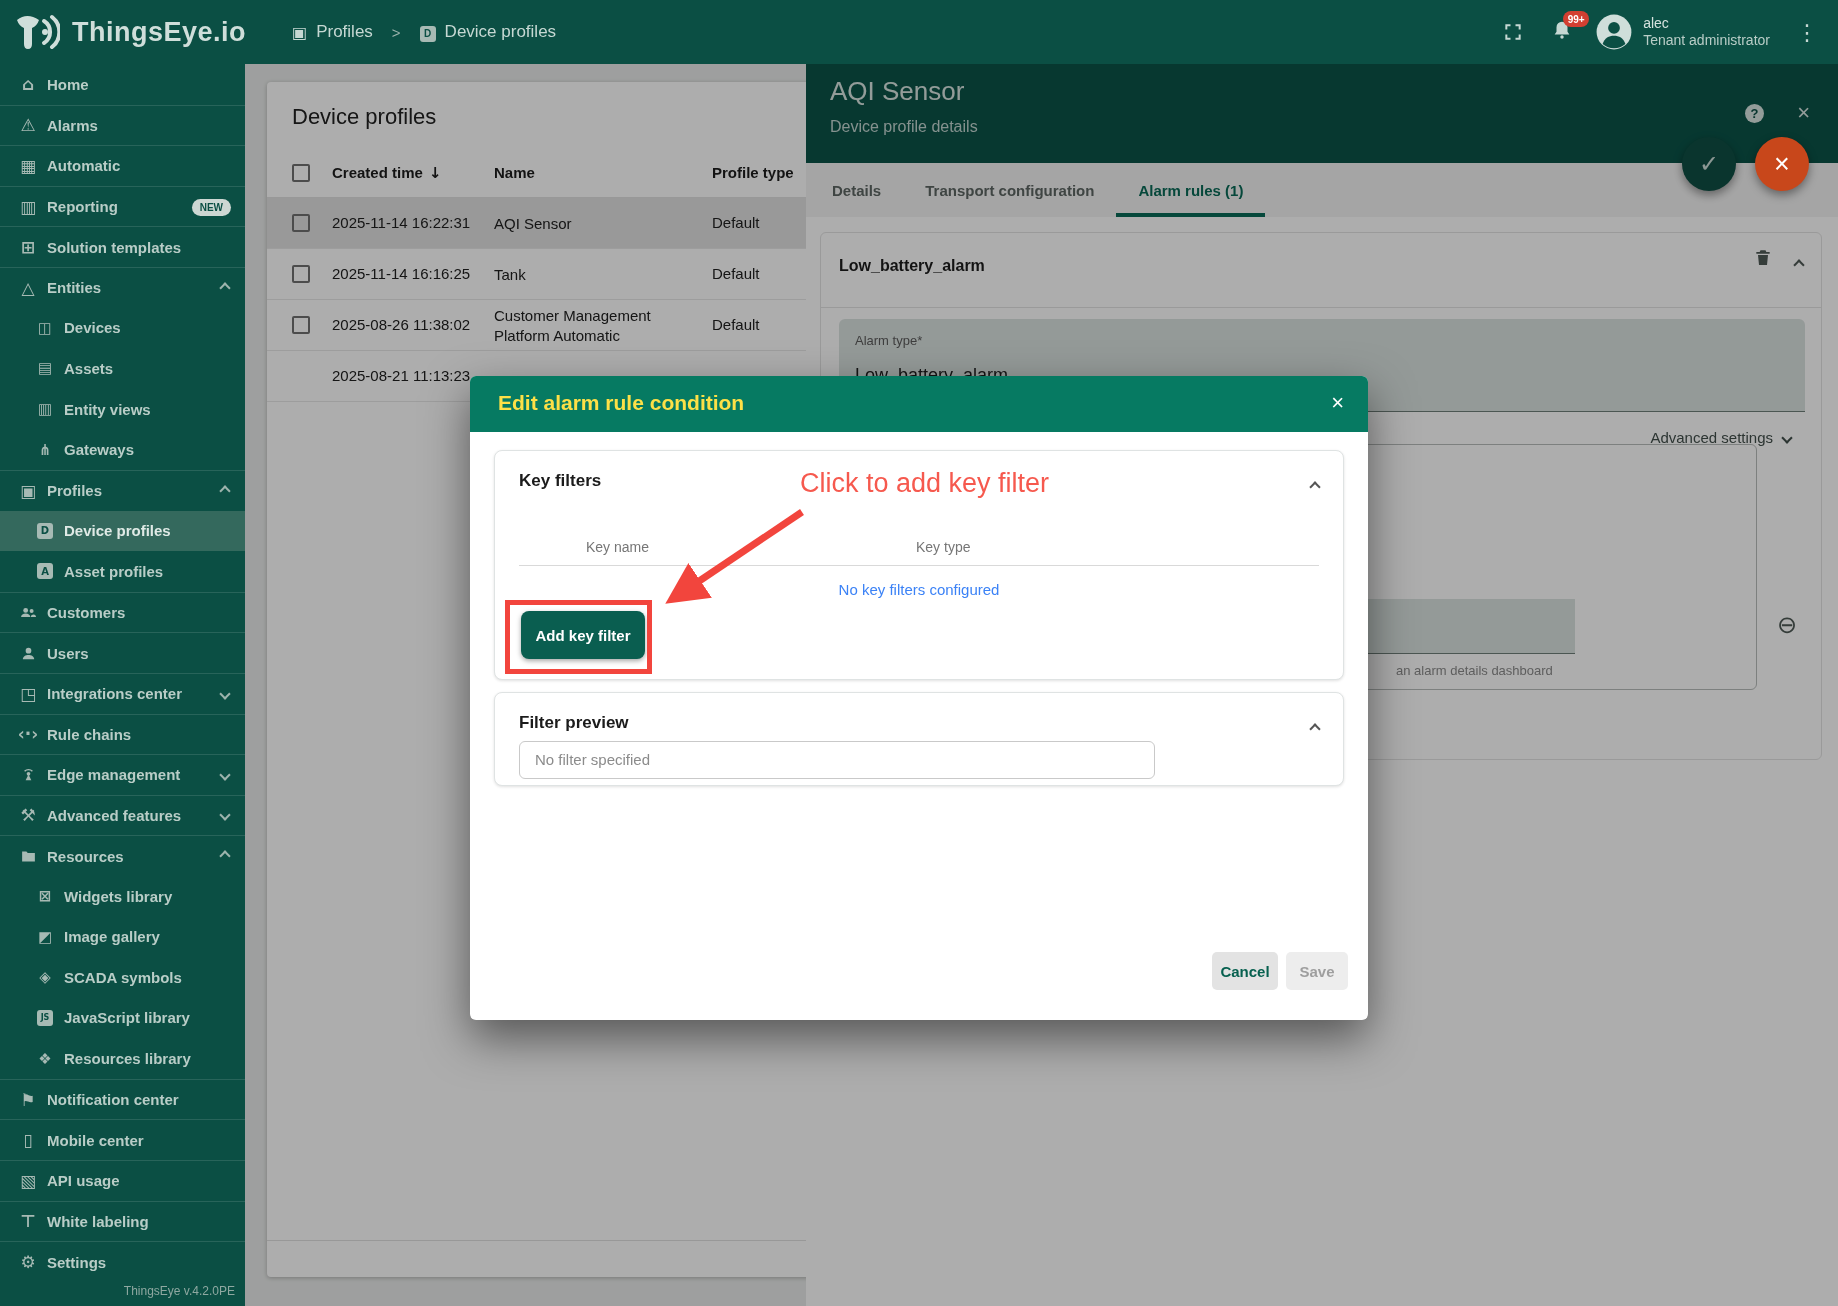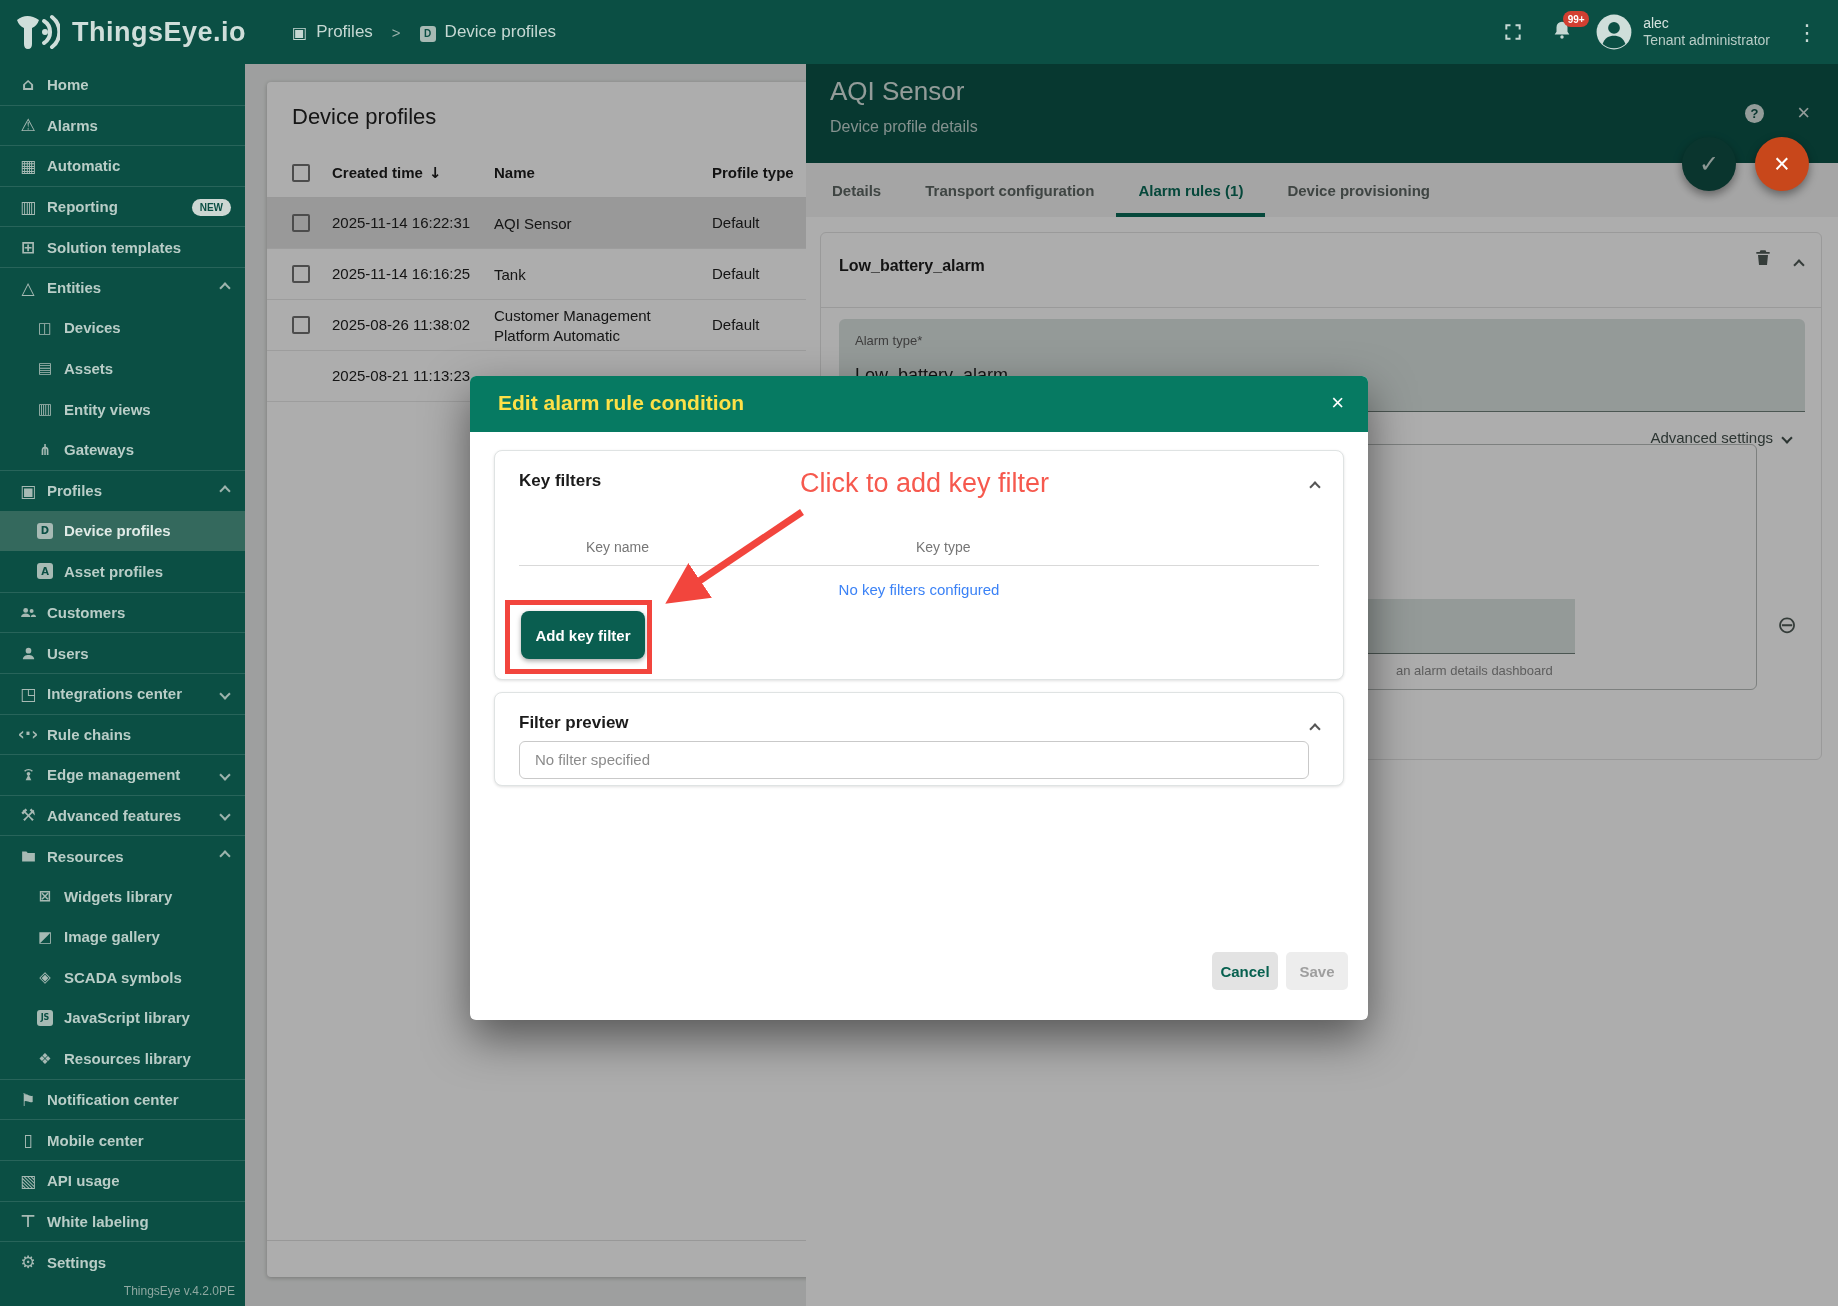--- a/index.html
+++ b/index.html
@@ -129,21 +129,21 @@
   .m-card2 { top:316px; height:94px; }
   .mc-head { position:absolute; left:24px; top:20px; font-size:17px; font-weight:700; color:#1b1b1b; }
   .mc-chev { position:absolute; right:24px; top:26px; color:#555; cursor:pointer; }
   .kf-colhead { position:absolute; top:88px; font-size:14px; color:#767676; }
   .kf-colhead.kname { left:91px; } .kf-colhead.ktype { left:421px; }
   .kf-underline { position:absolute; left:24px; right:24px; top:114px; border-top:1px solid #d9d9d9; }
   .kf-empty { position:absolute; left:0; right:0; top:130px; text-align:center; font-size:15px; color:#3b82f6; }
   .add-btn { position:absolute; left:26px; top:160px; width:124px; height:48px; background:#0a5e50;
     color:#fff; font-size:15px; font-weight:700; border:none; border-radius:8px; cursor:pointer;
     box-shadow:0 2px 5px rgba(0,0,0,.35); font-family:"Liberation Sans", sans-serif; }
-  .fp-input { position:absolute; left:24px; top:48px; width:790px; height:38px; border:1px solid #c9c9c9;
+  .fp-input { position:absolute; left:24px; top:48px; width:636px; height:38px; border:1px solid #c9c9c9;
     border-radius:6px; font-size:15px; color:#8b8b8b; line-height:36px; padding-left:15px; cursor:text; }
   .cond-band { position:absolute; left:24px; top:422px; width:850px; height:74px; background:#ecf2f1;
     border-radius:6px 6px 0 0; border-bottom:1px solid #60706b; cursor:pointer; }
   .cond-label { position:absolute; left:16px; top:13px; font-size:13px; color:#5e5e5e; }
   .cond-value { position:absolute; left:16px; top:39px; font-size:17px; color:#222; }
   .cond-caret { position:absolute; right:16px; top:26px; font-size:17px; color:#333;
     font-family:"DejaVu Sans", sans-serif; }
   .m-btn { position:absolute; top:576px; height:38px; border:none; border-radius:5px; font-size:15px;
     font-weight:600; cursor:pointer; font-family:"Liberation Sans", sans-serif; }
   .btn-cancel { left:742px; width:66px; background:#e3e3e3; color:#07604f; }
@@ -405,21 +405,20 @@
     <div class="dp-header">
       <div class="dp-title">AQI Sensor</div>
       <div class="dp-sub">Device profile details</div>
       <div class="help-circ">?</div>
       <div class="dp-close">×</div>
     </div>
     <div class="dp-tabs" id="panel-tabs">
         <div class="tab">Details</div>
         <div class="tab">Transport configuration</div>
         <div class="tab active">Alarm rules (1)</div>
-        <div class="tab">Device provisioning</div>
       </div>
     <button class="fab fab-check">✓</button>
 
     <div class="alarm-card">
       <div class="ac-name">Low_battery_alarm</div>
       <span class="trash-ic">
         <svg viewBox="0 0 24 24">
             <path d="M9 4h6l1 2h4v2H4V6h4zM6 9.5h12l-1.2 12H7.2z"></path>
           </svg>
       </span>

